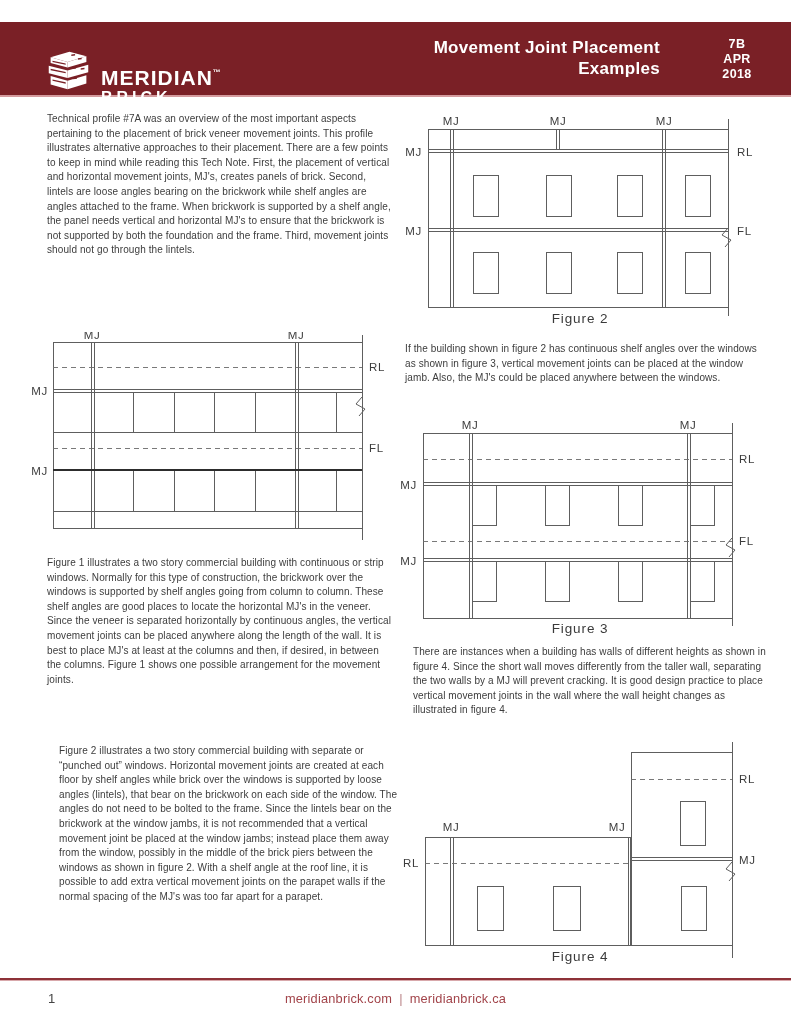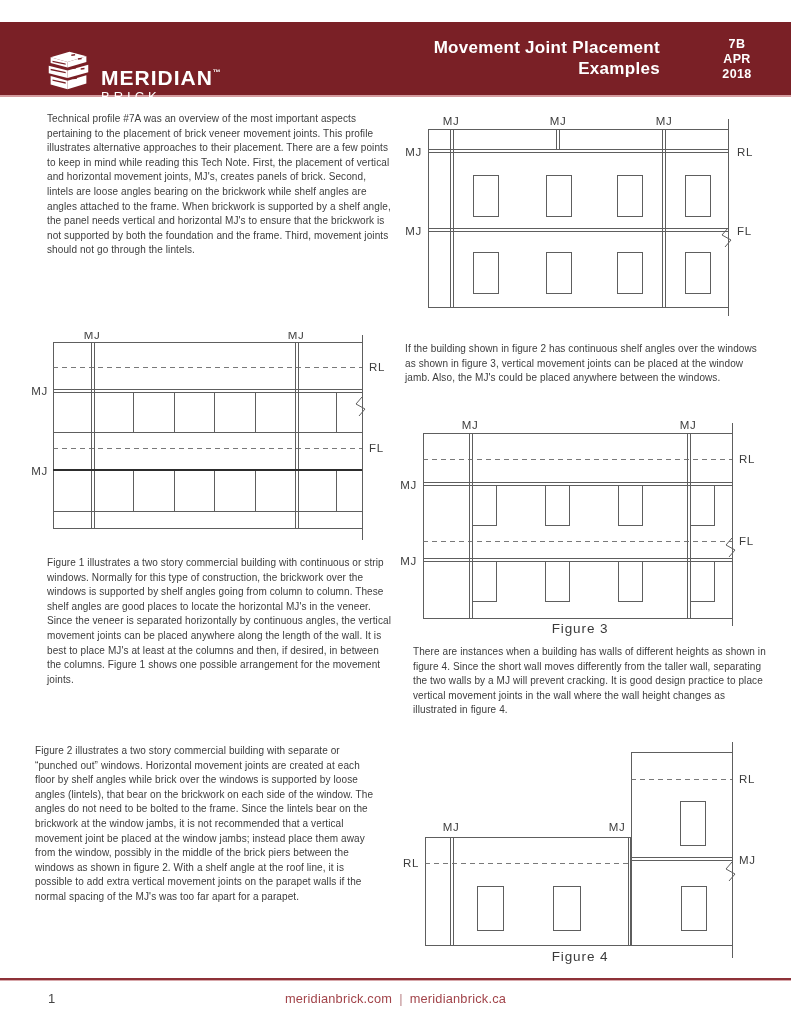--- a/index.html
+++ b/index.html
@@ -7,31 +7,31 @@
         font-family:"Liberation Sans",sans-serif;color:#3c3c3c;margin:0 auto;}
 
   
   .band{position:absolute;left:0;top:22px;width:791px;height:73px;background:#7a2026;
         border-bottom:2px solid #d49b9e;}
   .logo{position:absolute;left:45px;top:25px;display:flex;}
   .logo-icon{width:47px;height:45px;}
   .logo-text{margin-left:9px;margin-top:16px;color:#fff;}
   .brand-line{font-size:21px;font-weight:bold;letter-spacing:1px;line-height:20px;}
   .brand-line .tm{font-size:8px;vertical-align:10px;letter-spacing:0;}
-  .brand-sub{font-size:13px;font-weight:normal;letter-spacing:4px;margin-top:1px;}
+  .brand-sub{font-size:16px;font-weight:bold;letter-spacing:4px;margin-top:1px;}
   .doc-title{position:absolute;right:131px;top:16px;text-align:right;color:#fff;
              font-weight:bold;font-size:17px;line-height:20.5px;letter-spacing:0.3px;}
   .issue{position:absolute;right:22px;top:15px;width:64px;text-align:center;color:#fff;
          font-weight:bold;font-size:12.5px;line-height:15px;letter-spacing:0.4px;}
 
   
   .para{position:absolute;font-size:10px;line-height:14.6px;letter-spacing:0.1px;color:#3c3c3c;}
   .p-intro{left:47px;top:112px;width:347px;}
   .p-fig1{left:47px;top:556px;width:347px;}
-  .p-fig2{left:35px;top:744px;width:347px;}
+  .p-fig2{left:59px;top:744px;width:347px;}
   .p-fig3{left:405px;top:342px;width:356px;}
   .p-fig4{left:413px;top:645px;width:356px;}
 
   
   .fig{position:absolute;}
   .fig .ln{stroke:#5e5e5e;stroke-width:1;fill:none;shape-rendering:crispEdges;}
   .fig .thick{stroke:#2d2d2d;stroke-width:2.6;fill:none;shape-rendering:crispEdges;}
   .fig .dash{stroke:#6a6a6a;stroke-width:0.9;fill:none;stroke-dasharray:5 4;shape-rendering:crispEdges;}
   .fig .brk{stroke:#5e5e5e;stroke-width:1;fill:none;}
   .fig text{font-family:"Liberation Sans",sans-serif;font-size:11.5px;fill:#3d3d3d;
@@ -156,20 +156,21 @@
     <rect class="ln" x="685" y="252" width="25" height="41"></rect>
     <polyline class="brk" points="725,247 731,240 722,235 728,228"></polyline>
     <text x="451" y="125" text-anchor="middle">MJ</text>
     <text x="558" y="125" text-anchor="middle">MJ</text>
     <text x="664" y="125" text-anchor="middle">MJ</text>
     <text x="422" y="156" text-anchor="end">MJ</text>
     <text x="422" y="235" text-anchor="end">MJ</text>
     <text x="737" y="156">RL</text>
     <text x="737" y="235">FL</text>
   </svg>
+  <div class="fig-caption cap2">Figure 2</div>
 
   <div class="para p-fig3">If the building shown in figure 2 has continuous shelf angles over the windows as shown in figure 3, vertical movement joints can be placed at the window jamb. Also, the MJ's could be placed anywhere between the windows.</div>
 
   <svg class="fig" style="left:400px;top:418px;" width="360" height="212" viewBox="400 418 360 212">
     <rect class="ln" x="423" y="433" width="309" height="185"></rect>
     <line class="ln" x1="732" y1="423" x2="732" y2="626"></line>
     <line class="ln" x1="469" y1="433" x2="469" y2="618"></line>
     <line class="ln" x1="472" y1="433" x2="472" y2="618"></line>
     <line class="ln" x1="687" y1="433" x2="687" y2="618"></line>
     <line class="ln" x1="690" y1="433" x2="690" y2="618"></line>

